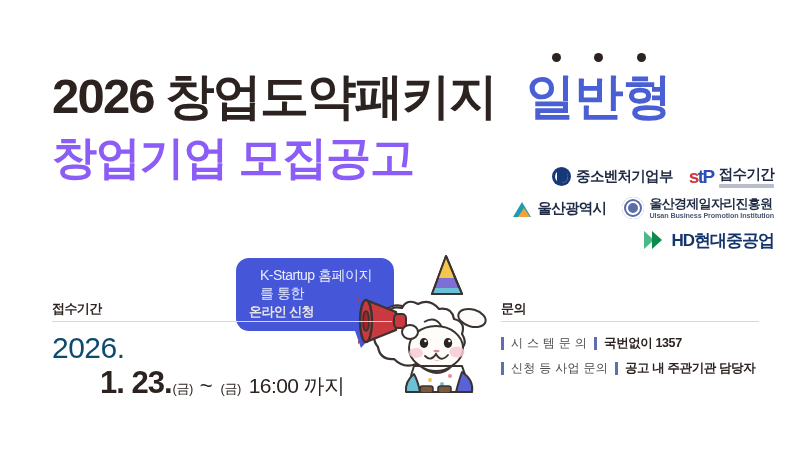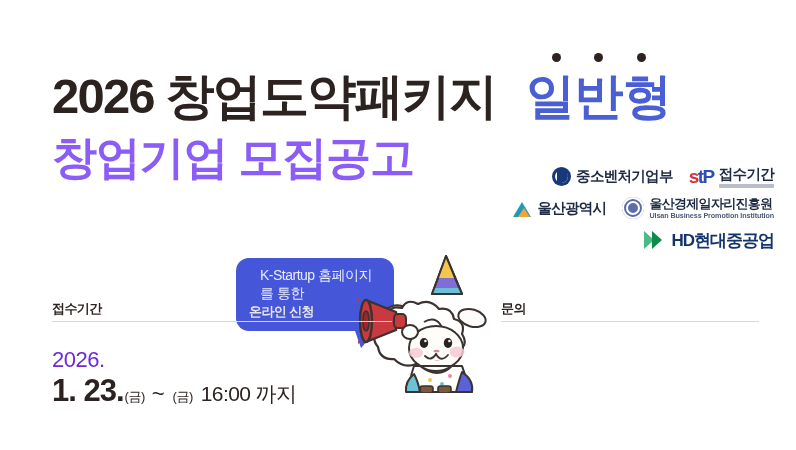--- a/index.html
+++ b/index.html
@@ -247,33 +247,34 @@
     margin-bottom: 3px;
   }
   .sec-rule {
     height: 1px;
     background: #d8d8d8;
     width: 100%;
   }
 
   .sec-period { left: 52px; top: 300px; width: 340px; }
   .period-year {
-    margin-top: 27px;
-    font-size: 22px;
+    margin-top: 11px;
+    font-size: 30px;
     font-weight: 400;
     letter-spacing: -0.5px;
     line-height: 1;
-    color: #6d28d9;
+    color: #0c4a6e;
   }
   .period-range {
     margin-top: 4px;
     display: flex;
     align-items: baseline;
     white-space: nowrap;
     color: #2c2320;
+    margin-left: 48px;
   }
   .d-big { font-size: 31px; font-weight: 800; letter-spacing: -1px; line-height: 1; }
   .d-day { font-size: 13px; font-weight: 500; letter-spacing: -0.5px; margin-left: 1px; }
   .d-tilde { font-size: 22px; font-weight: 400; margin: 0 7px; }
   .d-time { font-size: 21px; font-weight: 400; letter-spacing: -0.6px; margin-left: 8px; }
 
   .sec-inquiry { left: 501px; top: 300px; width: 258px; }
   .inq-list { margin-top: 13px; display: flex; flex-direction: column; gap: 8px; }
   .inq-row { display: flex; align-items: center; white-space: nowrap; }
   .inq-bar {
@@ -437,15 +438,29 @@
       <span class="d-day">(금)</span>
       <span class="d-tilde">~</span>
       <span class="d-day">(금)</span>
       <span class="d-time">16:00 까지</span>
     </div>
   </div>
 
   <div class="sec sec-inquiry">
     <div class="sec-title">문의</div>
     <div class="sec-rule"></div>
+    <div class="inq-list">
+      <div class="inq-row">
+        <span class="inq-bar"></span>
+        <span class="inq-label">시 스 템  문 의</span>
+        <span class="inq-bar mid"></span>
+        <span class="inq-value">국번없이 1357</span>
+      </div>
+      <div class="inq-row">
+        <span class="inq-bar"></span>
+        <span class="inq-label">신청 등 사업 문의</span>
+        <span class="inq-bar mid"></span>
+        <span class="inq-value">공고 내 주관기관 담당자</span>
+      </div>
+    </div>
   </div>
 
 </div>
 
 </body></html>

